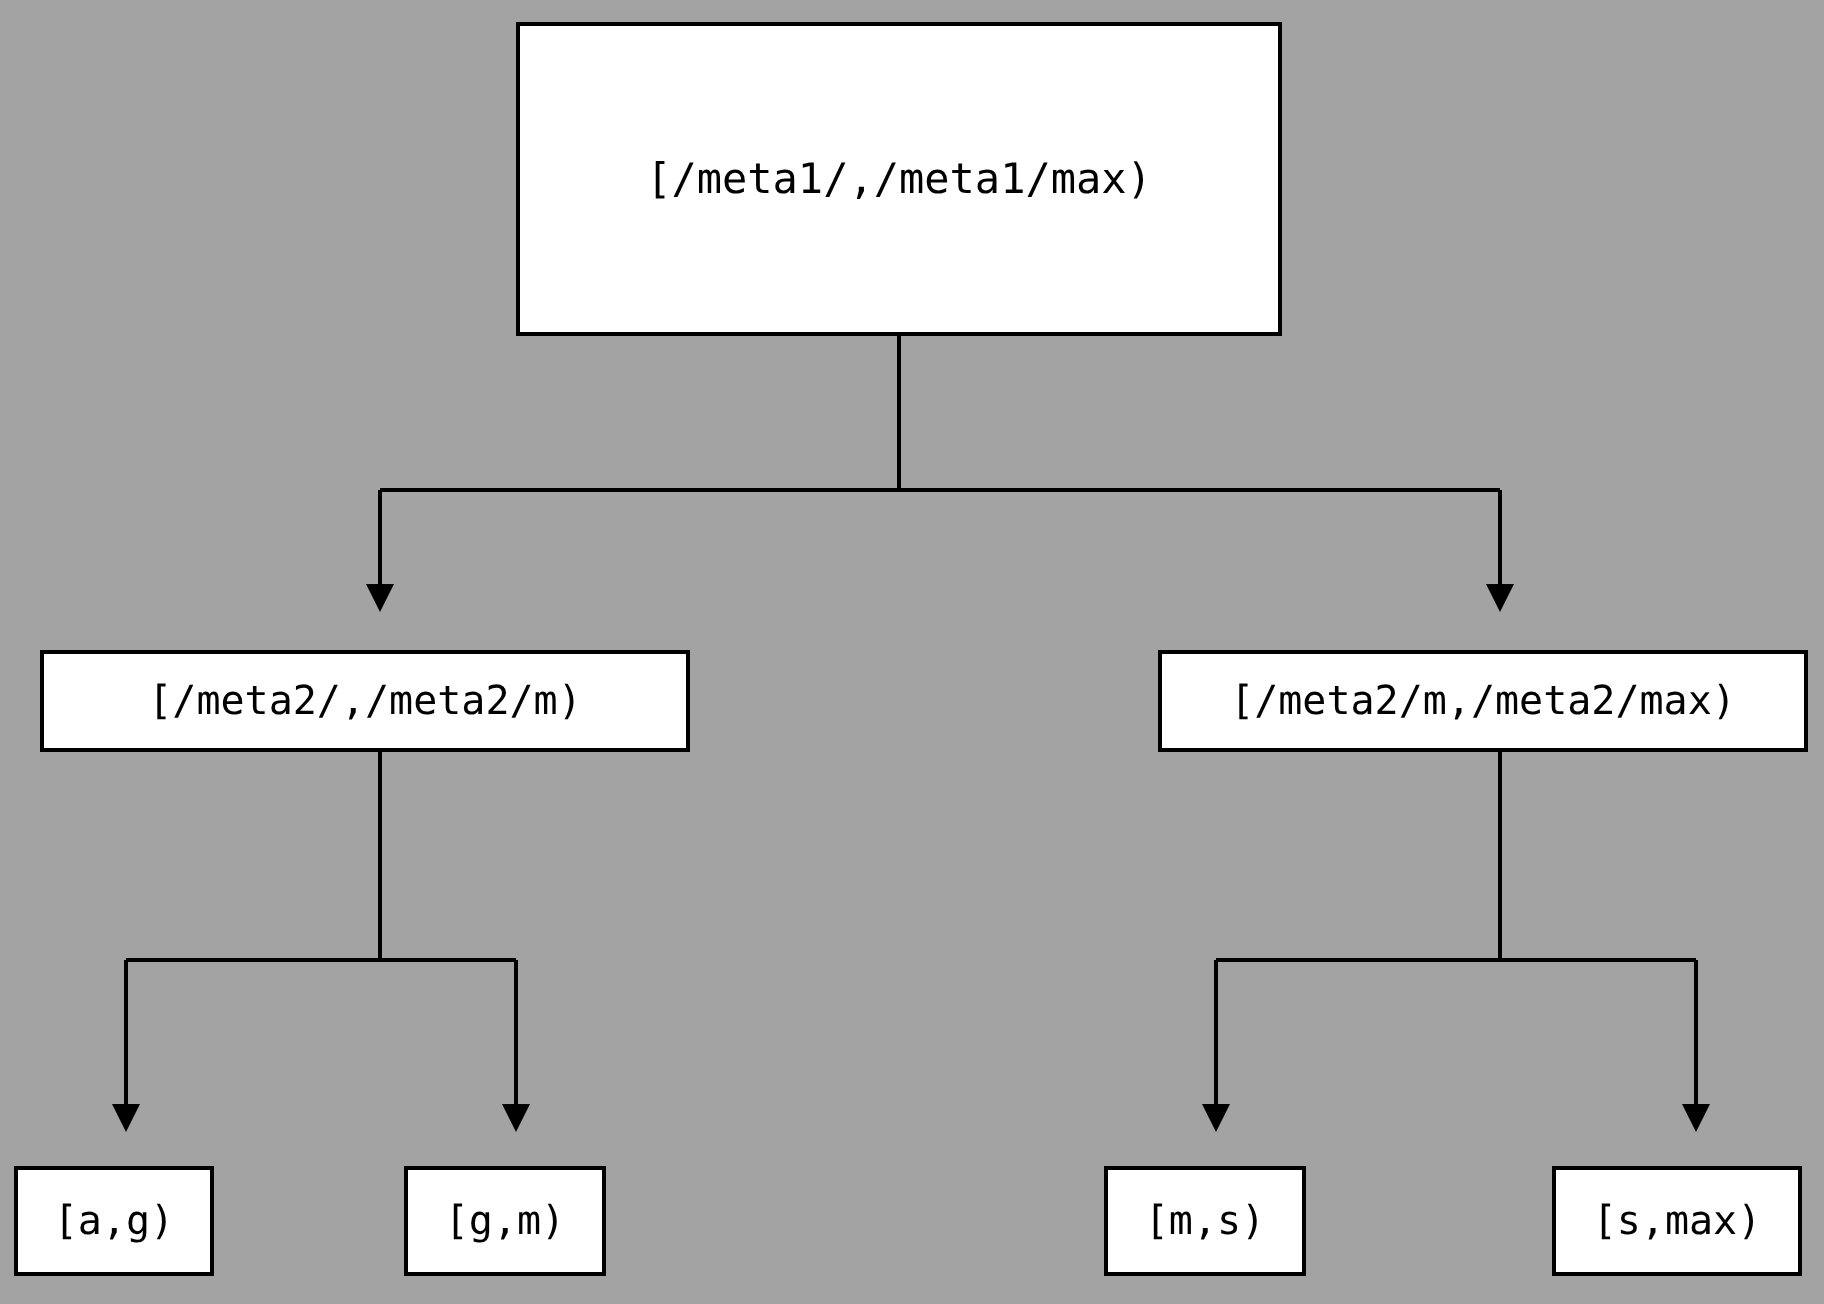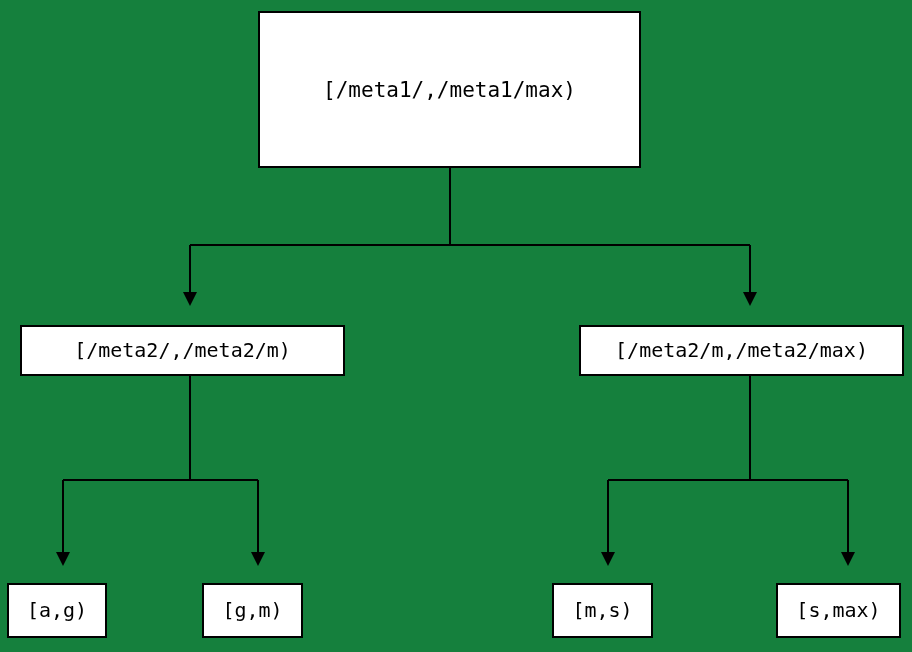--- a/index.html
+++ b/index.html
@@ -10,21 +10,21 @@
   body {
     width: 912px;
     height: 652px;
     overflow: hidden;
     font-family: "DejaVu Sans Mono", "Liberation Mono", monospace;
   }
   #diagram-root {
     position: relative;
     width: 912px;
     height: 652px;
-    background: #15803d;
+    background: #a3a3a3;
   }
   #tree-svg {
     position: absolute;
     top: 0;
     left: 0;
     width: 912px;
     height: 652px;
     display: block;
   }
   .node-box {

